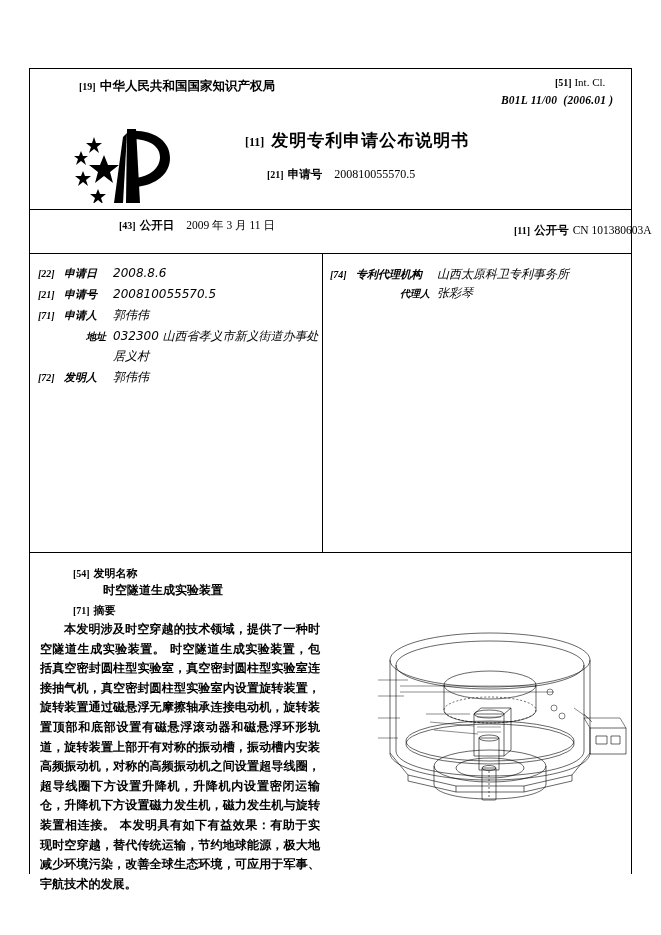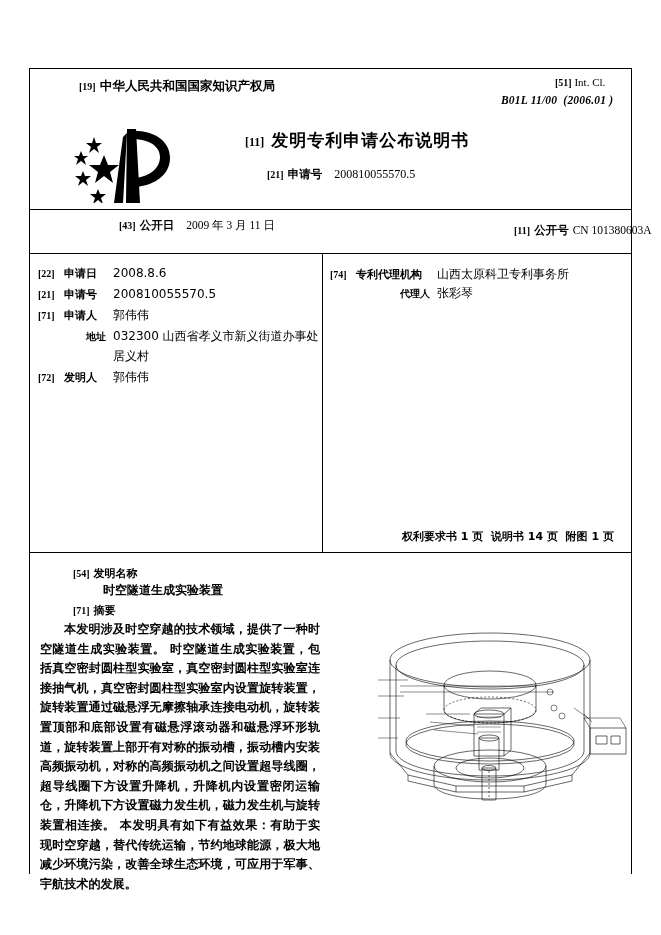--- a/index.html
+++ b/index.html
@@ -47,21 +47,21 @@
 
   
   .logo{position:absolute;left:70px;top:127px;width:108px;height:76px;}
 
   
   #pubdate{left:44px;top:218px;font-size:11.5px;margin-left:40px;}
   #pubno{left:455px;top:223px;font-size:11.5px;margin-left:24px;}
   .val{font-family:"Liberation Serif","DejaVu Serif",serif;font-weight:normal;}
 
   
-  .bib{position:absolute;font-size:11px;white-space:pre;}
+  .bib{position:absolute;font-size:11px;white-space:pre;font-style:italic;}
   .lbl{display:inline-block;}
 
   
   #pagesline{left:367px;top:530px;font-size:11px;}
 
   
   #f54-tag{left:38px;top:567px;font-size:11px;}
   #f54-title{left:68px;top:583px;font-size:12px;}
   #f57-tag{left:38px;top:604px;font-size:11px;}
   #abstract{
@@ -123,21 +123,20 @@
       <div class="bib cn" style="left: 38px; top: 307px;"><span class="tag lbl" style="width: 26px; display: inline-block;">[71]</span><span class="lbl" style="display: inline-block; width: 42px; text-align: left; font-size: 11px;">申请人</span><span style="margin-left: 7px; font-weight: normal; font-size: 12px; font-family: &quot;DejaVu Sans&quot;, &quot;Liberation Sans&quot;, sans-serif;">郭伟伟</span></div>
       <div class="bib cn" style="left: 38px; top: 327.5px;"><span class="tag lbl" style="width: 26px; display: inline-block;"></span><span class="lbl" style="display: inline-block; width: 42px; text-align: right; font-size: 10px;">地址</span><span style="margin-left: 7px; font-weight: normal; font-size: 12px; font-family: &quot;DejaVu Sans&quot;, &quot;Liberation Sans&quot;, sans-serif;">032300 山西省孝义市新义街道办事处</span></div>
       <div class="bib cn" style="left: 38px; top: 348px;"><span class="tag lbl" style="width: 26px; display: inline-block;"></span><span class="lbl" style="display: inline-block; width: 42px; text-align: right; font-size: 10px;"></span><span style="margin-left: 7px; font-weight: normal; font-size: 12px; font-family: &quot;DejaVu Sans&quot;, &quot;Liberation Sans&quot;, sans-serif;">居义村</span></div>
       <div class="bib cn" style="left: 38px; top: 368.5px;"><span class="tag lbl" style="width: 26px; display: inline-block;">[72]</span><span class="lbl" style="display: inline-block; width: 42px; text-align: left; font-size: 11px;">发明人</span><span style="margin-left: 7px; font-weight: normal; font-size: 12px; font-family: &quot;DejaVu Sans&quot;, &quot;Liberation Sans&quot;, sans-serif;">郭伟伟</span></div>
     </div>
   <div id="bib-right">
       <div class="bib cn" style="left: 330px; top: 266px;"><span class="tag lbl" style="width: 26px; display: inline-block;">[74]</span><span class="lbl" style="display: inline-block; width: 74px; text-align: left; font-size: 11px;">专利代理机构</span><span style="margin-left: 7px; font-weight: normal; font-size: 12px; font-family: &quot;DejaVu Sans&quot;, &quot;Liberation Sans&quot;, sans-serif;">山西太原科卫专利事务所</span></div>
       <div class="bib cn" style="left: 330px; top: 284.5px;"><span class="tag lbl" style="width: 26px; display: inline-block;"></span><span class="lbl" style="display: inline-block; width: 74px; text-align: right; font-size: 10px;">代理人</span><span style="margin-left: 7px; font-weight: normal; font-size: 12px; font-family: &quot;DejaVu Sans&quot;, &quot;Liberation Sans&quot;, sans-serif;">张彩琴</span></div>
     </div>
 
-  <div class="t cn" id="pagesline">权利要求书 1 页  说明书 14 页  附图 1 页</div>
 
   <div class="t cn" id="f54-tag"><span class="tag">[54]</span> <span>发明名称</span></div>
   <div class="t cn" id="f54-title">时空隧道生成实验装置</div>
 
   <div class="t cn" id="f57-tag"><span class="tag">[71]</span> <span>摘要</span></div>
 
   <div id="abstract">本发明涉及时空穿越的技术领域，提供了一种时空隧道生成实验装置。 时空隧道生成实验装置，包括真空密封圆柱型实验室，真空密封圆柱型实验室连接抽气机，真空密封圆柱型实验室内设置旋转装置，旋转装置通过磁悬浮无摩擦轴承连接电动机，旋转装置顶部和底部设置有磁悬浮滚动器和磁悬浮环形轨道，旋转装置上部开有对称的振动槽，振动槽内安装高频振动机，对称的高频振动机之间设置超导线圈，超导线圈下方设置升降机，升降机内设置密闭运输仓，升降机下方设置磁力发生机，磁力发生机与旋转装置相连接。 本发明具有如下有益效果：有助于实现时空穿越，替代传统运输，节约地球能源，极大地减少环境污染，改善全球生态环境，可应用于军事、宇航技术的发展。</div>
 
   <div class="fig">
     <svg viewBox="0 0 256 200" width="256" height="200" xmlns="http://www.w3.org/2000/svg" fill="none" stroke="#000" stroke-width="0.6" stroke-linejoin="round">

